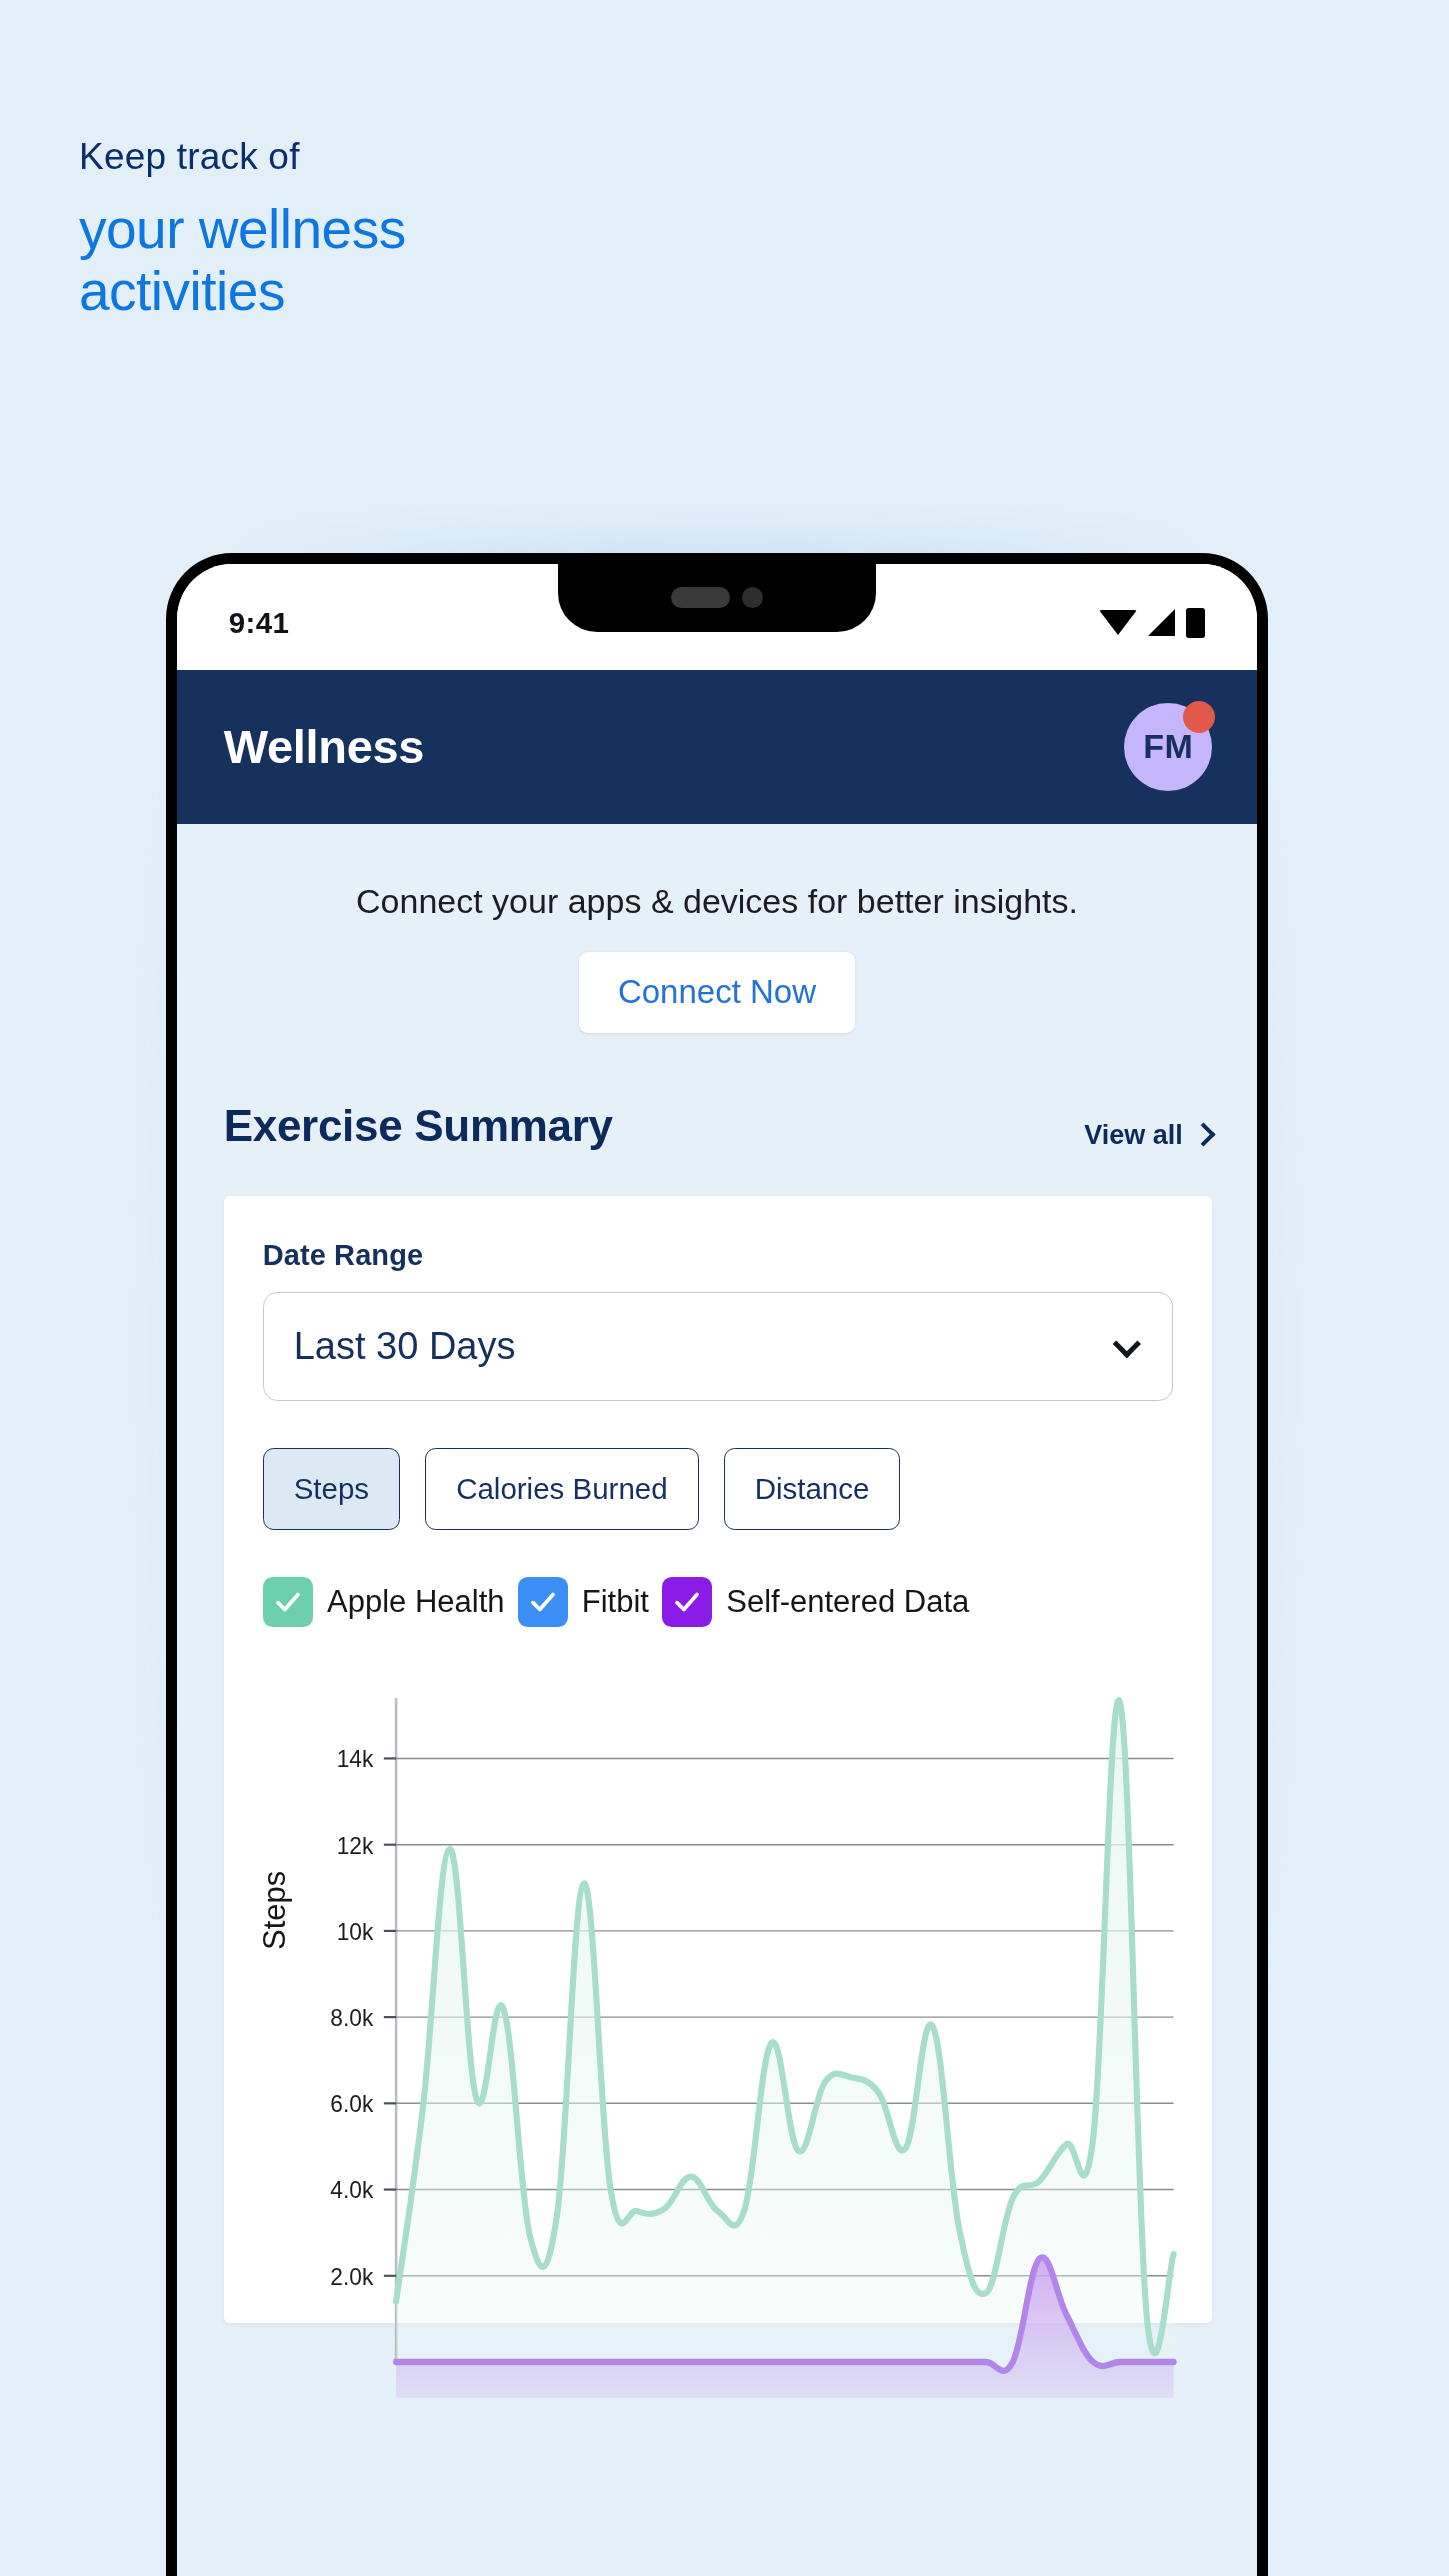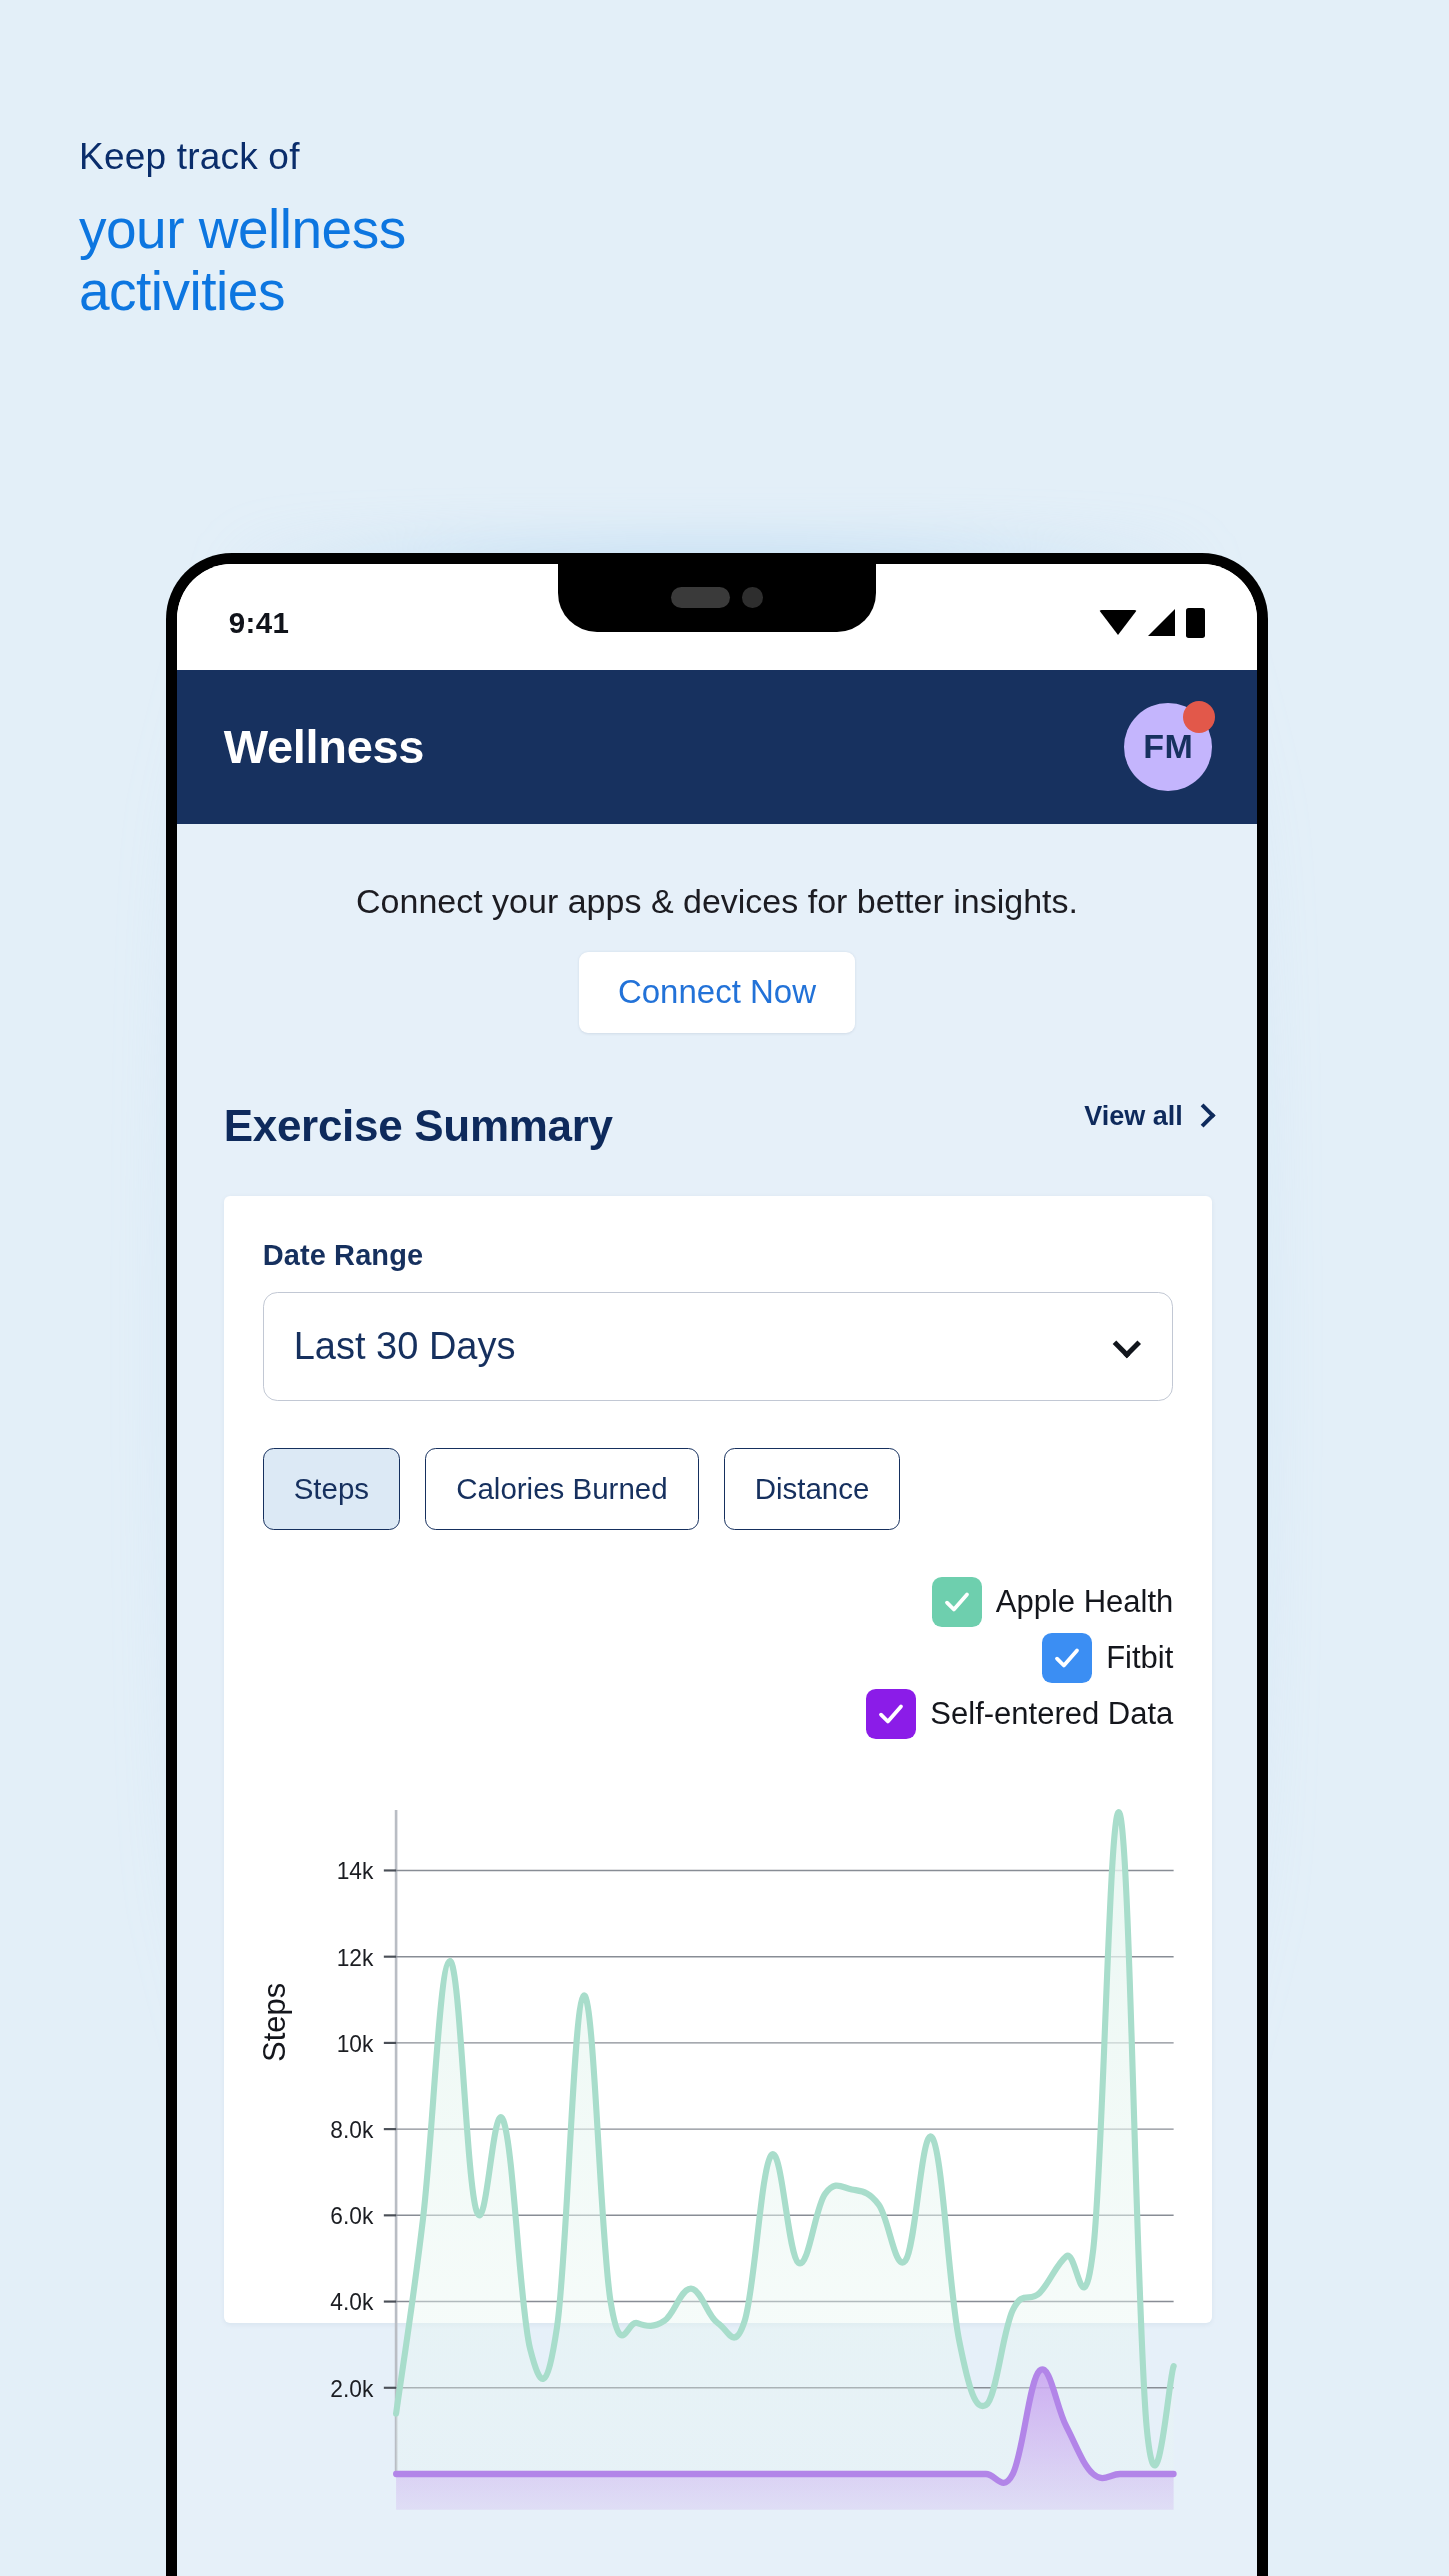--- a/index.html
+++ b/index.html
@@ -204,21 +204,21 @@
     color: #2272d8;
     font-family: "Liberation Sans", sans-serif;
     cursor: pointer;
     box-shadow: 0 0.9px 2.7px rgba(20,40,80,0.10);
   }
 
   .section-head {
     margin-top: 68px;
     padding: 0 45px 0 47px;
     display: flex;
-    align-items: flex-start;
+    align-items: flex-end;
     justify-content: space-between;
   }
   .section-title {
     font-size: 44px;
     font-weight: 700;
     color: #0e2a5c;
     letter-spacing: -0.3px;
   }
   .viewall {
     display: flex;
@@ -294,24 +294,23 @@
     font-size: 29.5px;
     font-family: "Liberation Sans", sans-serif;
     padding: 23px 30px;
     cursor: pointer;
     white-space: nowrap;
   }
   .metric-btn.selected { background: #dce9f5; }
 
   .legend-row {
     display: flex;
-    align-items: flex-end;
-    gap: 6px;
+    align-items: flex-start;
+    gap: 13px;
     margin-top: 47px;
-    flex-direction: column;
   }
   .legend-item {
     display: flex;
     align-items: center;
     gap: 14.3px;
     cursor: pointer;
   }
   .cb {
     width: 50px; height: 50px;
     border-radius: 9.8px;

